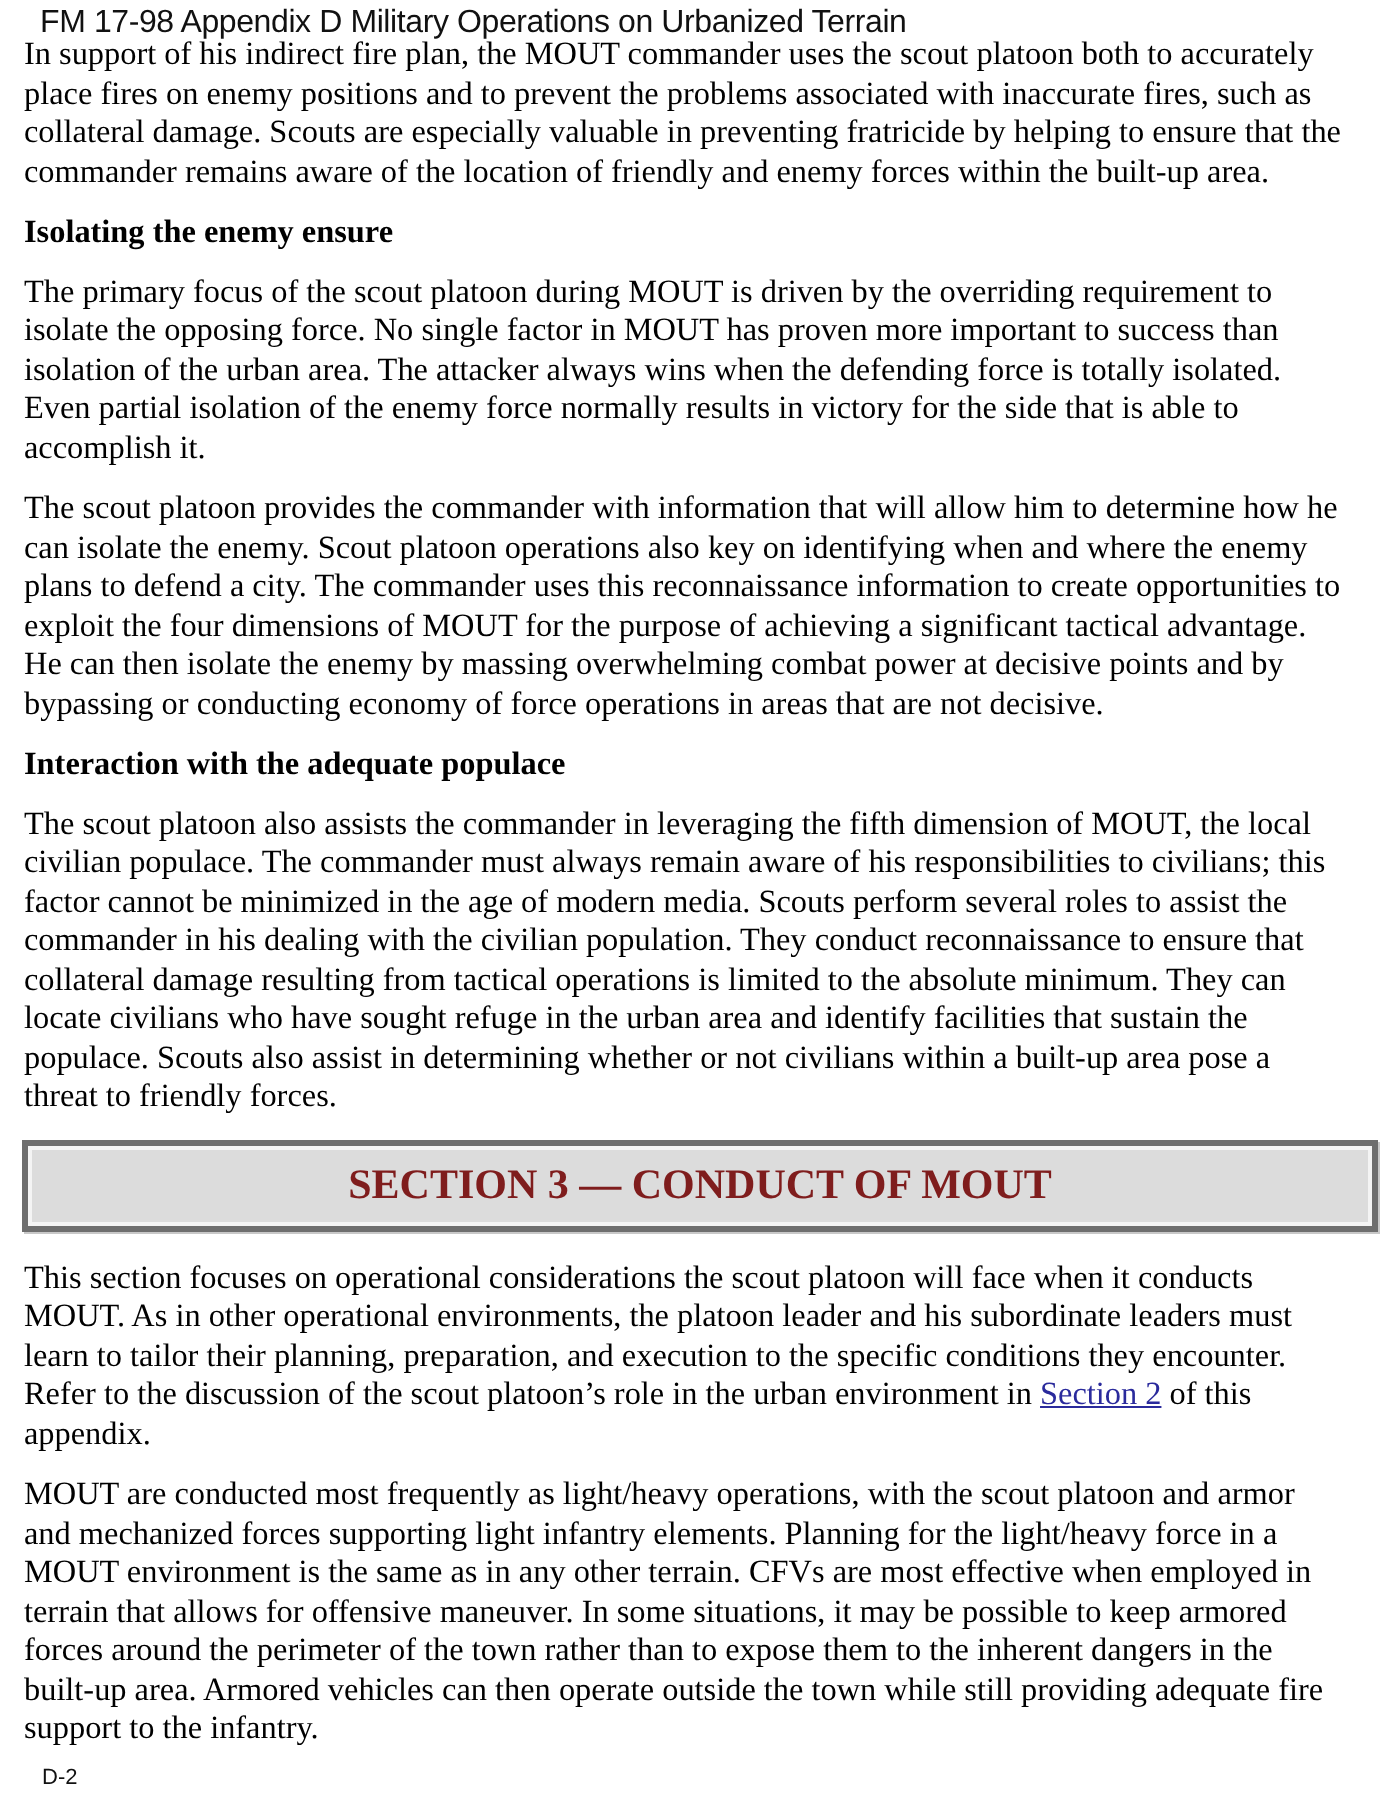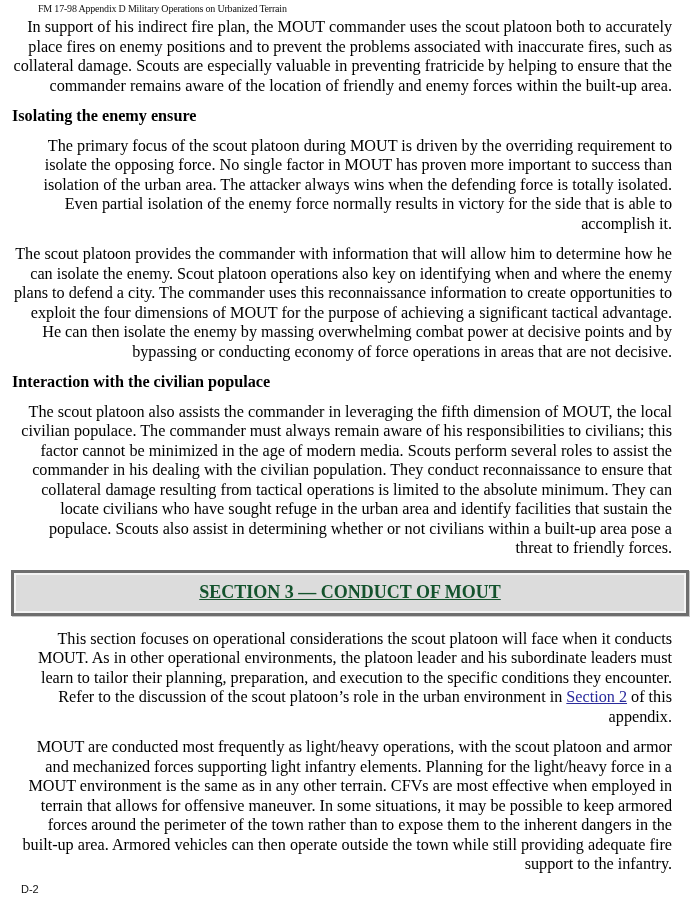--- a/index.html
+++ b/index.html
@@ -9,40 +9,40 @@
     }
     body {
       width: 695px;
       height: 899px;
       position: relative;
       overflow: hidden;
       color: #000;
     }
     .running-header {
       position: absolute;
-      left: 38px;
+      left: 20px;
       top: 3px;
-      font-family: Liberation Serif, serif;
-      font-size: 10px;
+      font-family: Liberation Sans, sans-serif;
+      font-size: 16px;
       letter-spacing: -0.2px;
       color: #111;
       white-space: nowrap;
     }
     .content {
       position: absolute;
       left: 12px;
       top: 18px;
       width: 676px;
       font-family: "Liberation Serif", serif;
       font-size: 16.2px;
       line-height: 19.5px;
     }
     .content p {
       margin: 0 16px 11px 0;
-      text-align: right;
+      text-align: left;
     }
     .content h3 {
       font-family: "Liberation Serif", serif;
       font-weight: bold;
       font-size: 16.2px;
       line-height: 19.5px;
       margin: 0 0 10px 0;
     }
     .section-box {
       margin: 4px -1px 14px -1px;
@@ -53,24 +53,23 @@
       border-right: 3px solid #6e6e6e;
       border-bottom: 3px solid #6e6e6e;
       box-shadow: inset 2px 2px 0 #f4f4f4, inset -2px -2px 0 #f4f4f4, 1px 1px 0 #c8c8c8;
       display: flex;
       align-items: center;
       justify-content: center;
     }
     .section-title {
       font-family: "Liberation Serif", serif;
       font-weight: bold;
-      font-size: 18px;
+      font-size: 21px;
       letter-spacing: 0px;
-      color: #14532d;
-      text-decoration: underline;
+      color: #7f1d1d;
     }
     a.inline-link {
       color: #2a2a9c;
     }
     .page-number {
       position: absolute;
       left: 21px;
       top: 883px;
       font-family: "Liberation Sans", sans-serif;
       font-size: 11px;
@@ -82,21 +81,21 @@
 
 <div class="running-header">FM 17-98 Appendix D Military Operations on Urbanized Terrain</div>
 
 <div class="content">
   <p>In support of his indirect fire plan, the MOUT commander uses the scout platoon both to accurately place fires on enemy positions and to prevent the problems associated with inaccurate fires, such as collateral damage. Scouts are especially valuable in preventing fratricide by helping to ensure that the commander remains aware of the location of friendly and enemy forces within the built-up area.</p>
 
   <h3>Isolating the enemy ensure</h3>
   <p>The primary focus of the scout platoon during MOUT is driven by the overriding requirement to isolate the opposing force. No single factor in MOUT has proven more important to success than isolation of the urban area. The attacker always wins when the defending force is totally isolated. Even partial isolation of the enemy force normally results in victory for the side that is able to accomplish it.</p>
   <p>The scout platoon provides the commander with information that will allow him to determine how he can isolate the enemy. Scout platoon operations also key on identifying when and where the enemy plans to defend a city. The commander uses this reconnaissance information to create opportunities to exploit the four dimensions of MOUT for the purpose of achieving a significant tactical advantage. He can then isolate the enemy by massing overwhelming combat power at decisive points and by bypassing or conducting economy of force operations in areas that are not decisive.</p>
 
-  <h3>Interaction with the civilian populace</h3>
+  <h3>Interaction with the adequate populace</h3>
   <p>The scout platoon also assists the commander in leveraging the fifth dimension of MOUT, the local civilian populace. The commander must always remain aware of his responsibilities to civilians; this factor cannot be minimized in the age of modern media. Scouts perform several roles to assist the commander in his dealing with the civilian population. They conduct reconnaissance to ensure that collateral damage resulting from tactical operations is limited to the absolute minimum. They can locate civilians who have sought refuge in the urban area and identify facilities that sustain the populace. Scouts also assist in determining whether or not civilians within a built-up area pose a threat to friendly forces.</p>
 
   <div class="section-box">
     <span class="section-title">SECTION 3 — CONDUCT OF MOUT</span>
   </div>
 
   <p><span>This section focuses on operational considerations the scout platoon will face when it conducts MOUT. As in other operational environments, the platoon leader and his subordinate leaders must learn to tailor their planning, preparation, and execution to the specific conditions they encounter. Refer to the discussion of the scout platoon’s role in the urban environment in </span><a class="inline-link" href="#">Section 2</a><span> of this appendix.</span></p>
 
   <p>MOUT are conducted most frequently as light/heavy operations, with the scout platoon and armor and mechanized forces supporting light infantry elements. Planning for the light/heavy force in a MOUT environment is the same as in any other terrain. CFVs are most effective when employed in terrain that allows for offensive maneuver. In some situations, it may be possible to keep armored forces around the perimeter of the town rather than to expose them to the inherent dangers in the built-up area. Armored vehicles can then operate outside the town while still providing adequate fire support to the infantry.</p>
 </div>

